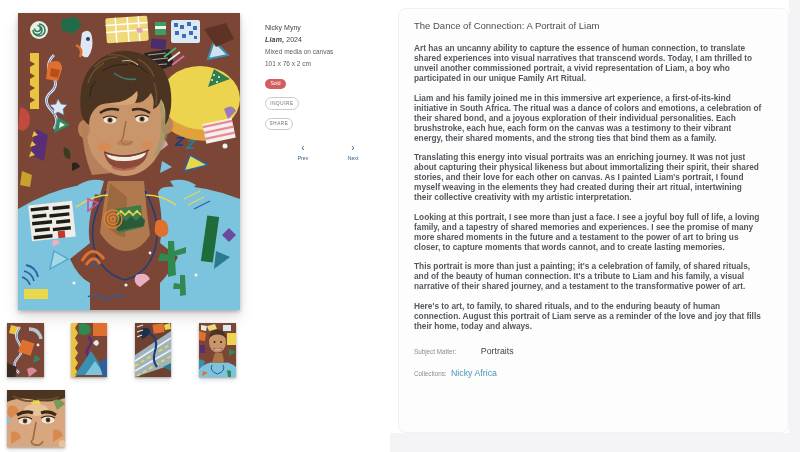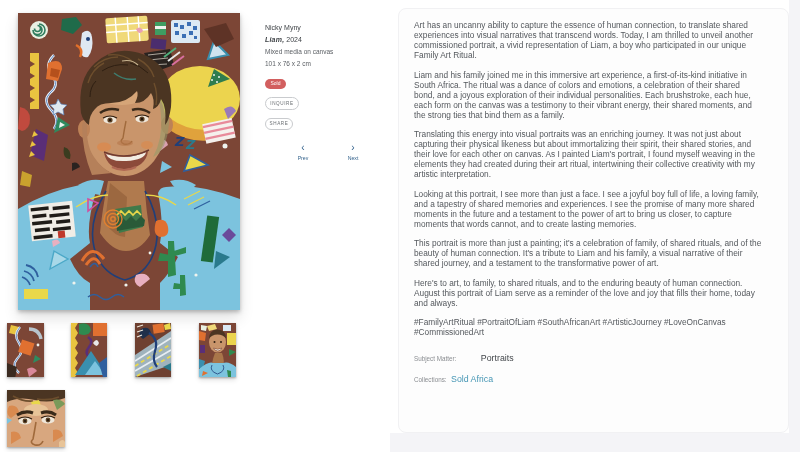--- a/index.html
+++ b/index.html
@@ -34,21 +34,21 @@
   .pill-btn.share { width:28px; }
 
   .pager { left:288px; top:143px; width:80px; display:flex; justify-content:space-between; }
   .pager a { display:inline-block; width:30px; text-align:center; color:#33628c; text-decoration:none; cursor:pointer; }
   .pager .chev { font-size:10px; line-height:9px; display:block; }
   .pager .plabel { font-size:5.2px; display:block; margin-top:3px; }
 
   
   .card { left:398px; top:8px; width:391px; height:425px; background:#fdfdfd; border:1px solid #f1f1f3; border-radius:8px; padding:11px 26px 10px 15px; overflow:hidden; }
   .essay-title { font-size:9.5px; color:#4a4e53; font-weight:normal; margin-bottom:12px; }
-  .card p { font-size:8.3px; line-height:10px; color:#54585d; margin-bottom:9.5px; }
+  .card p { font-size:8.3px; line-height:10px; color:#54585d; margin-bottom:9.5px;font-weight:bold; }
   .meta { margin-top:2px; }
   .meta-row { margin-bottom:3.5px; }
   .meta-label { font-size:6.3px; color:#8a8d91; }
   .meta-value { font-size:8.8px; color:#43474b;padding-left:20px; }
   a.meta-link { font-size:8.8px; color:#4797b5; text-decoration:none; cursor:pointer; }
 </style>
 </head>
 <body>
 
 <div class="abs gutter-right"></div>
@@ -386,30 +386,30 @@
     <span class="chev">‹</span>
     <span class="plabel">Prev</span>
   </a>
   <a>
     <span class="chev">›</span>
     <span class="plabel">Next</span>
   </a>
 </div>
 
 <div class="abs card">
+  <h1 class="essay-title">The Dance of Connection: A Portrait of Liam</h1>
   <p>Art has an uncanny ability to capture the essence of human connection, to translate shared experiences into visual narratives that transcend words. Today, I am thrilled to unveil another commissioned portrait, a vivid representation of Liam, a boy who participated in our unique Family Art Ritual.</p>
   <p>Liam and his family joined me in this immersive art experience, a first-of-its-kind initiative in South Africa. The ritual was a dance of colors and emotions, a celebration of their shared bond, and a joyous exploration of their individual personalities. Each brushstroke, each hue, each form on the canvas was a testimony to their vibrant energy, their shared moments, and the strong ties that bind them as a family.</p>
   <p>Translating this energy into visual portraits was an enriching journey. It was not just about capturing their physical likeness but about immortalizing their spirit, their shared stories, and their love for each other on canvas. As I painted Liam's portrait, I found myself weaving in the elements they had created during their art ritual, intertwining their collective creativity with my artistic interpretation.</p>
   <p>Looking at this portrait, I see more than just a face. I see a joyful boy full of life, a loving family, and a tapestry of shared memories and experiences. I see the promise of many more shared moments in the future and a testament to the power of art to bring us closer, to capture moments that words cannot, and to create lasting memories.</p>
   <p>This portrait is more than just a painting; it's a celebration of family, of shared rituals, and of the beauty of human connection. It's a tribute to Liam and his family, a visual narrative of their shared journey, and a testament to the transformative power of art.</p>
   <p>Here's to art, to family, to shared rituals, and to the enduring beauty of human connection. August this portrait of Liam serve as a reminder of the love and joy that fills their home, today and always.</p>
-  <p>#FamilyArtRitual #PortraitOfLiam #SouthAfricanArt #ArtisticJourney #LoveOnCanvas #CommissionedArt</p>
   <div class="meta">
     <div class="meta-row">
       <span class="meta-label">Subject Matter:</span>
       <span class="meta-value">Portraits</span>
     </div>
     <div class="meta-row">
       <span class="meta-label">Collections:</span>
-      <a class="meta-link">Sold Africa</a>
+      <a class="meta-link">Nicky Africa</a>
     </div>
   </div>
 </div>
 
 </body></html>

